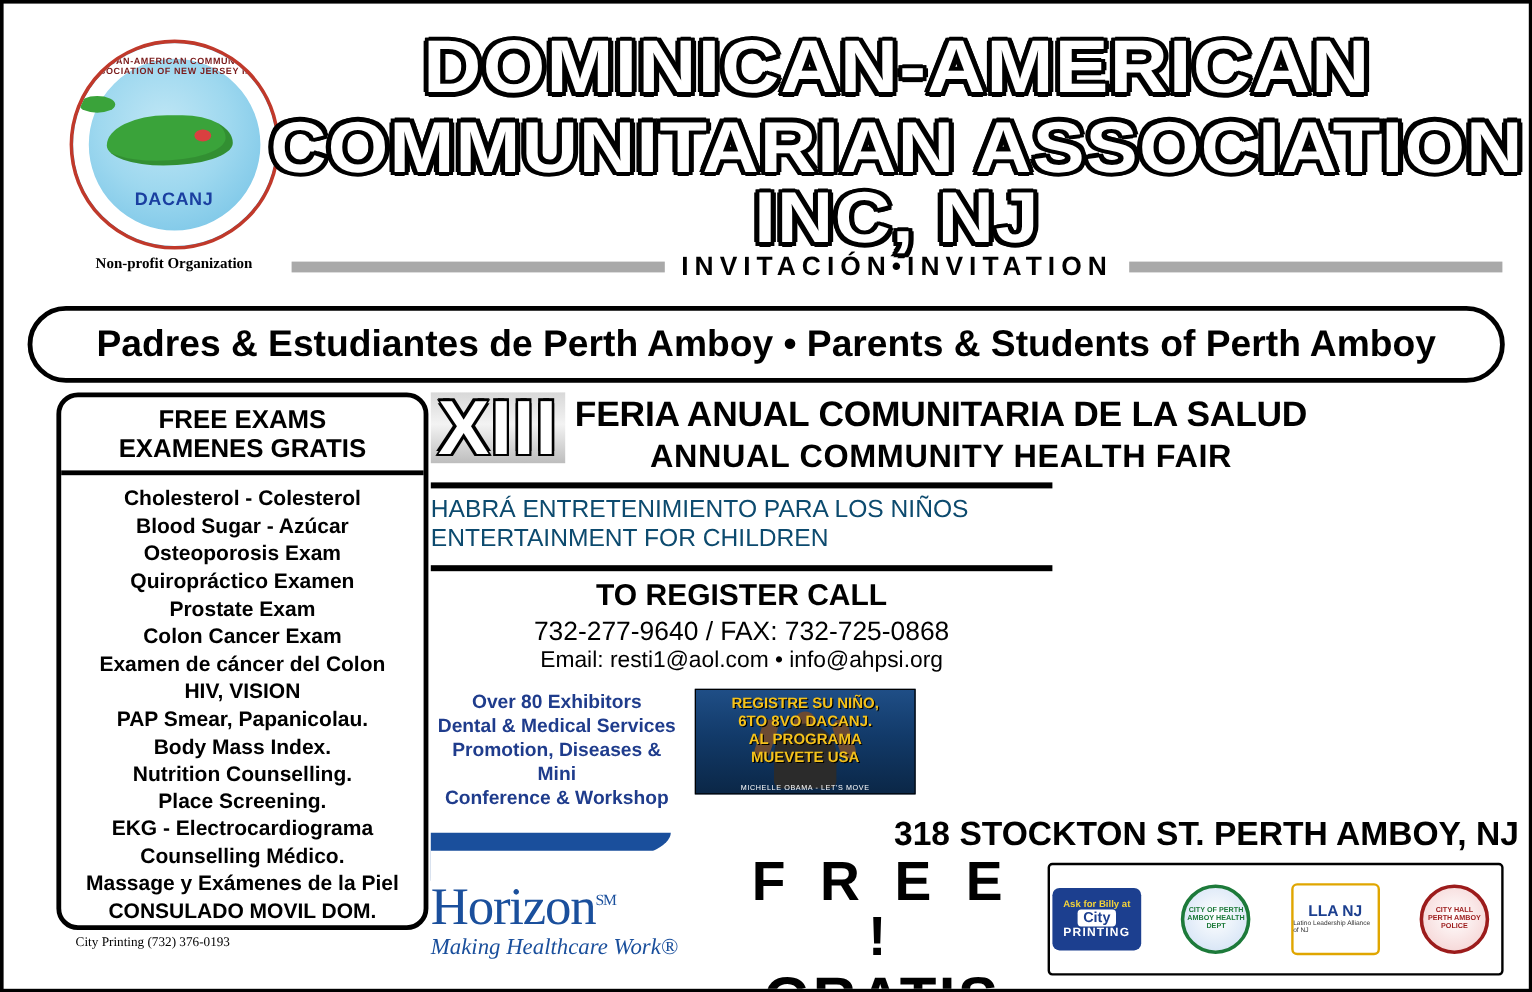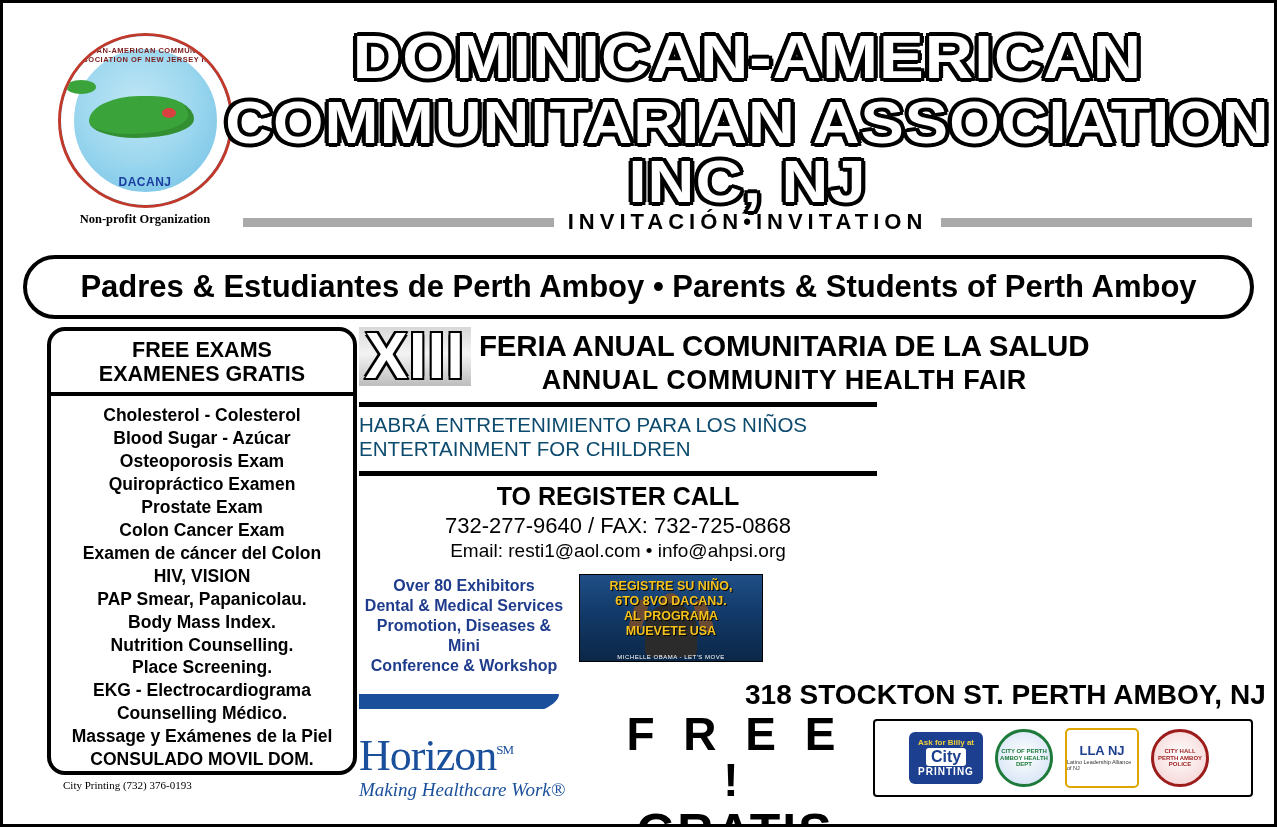--- a/index.html
+++ b/index.html
@@ -81,21 +81,21 @@
   .logo-micro {
     position: absolute;
     left: 0; right: 0;
     font-size: 7.5px;
     font-weight: bold;
     color: #7a1b1b;
     letter-spacing: .5px;
     text-align: center;
   }
   .logo-micro.top { top: 10px; }
-  .logo-micro.bot { bottom: 16px; color:#1a3fa0; font-size: 12px; }
+  .logo-micro.bot { bottom: 30px; color:#1a3fa0; font-size: 15px; }
   .logo-caption {
     font-family: "Liberation Serif", serif;
     font-size: 12.5px;
     font-weight: bold;
     color: #000;
     margin-top: 4px;
   }
   .title-block {
     position: absolute;
     left: 240px;
@@ -462,26 +462,26 @@
     font-weight: bold;
     font-size: 28px;
     white-space: nowrap;
   }
   
   .sponsor-strip {
     position: absolute;
     left: 870px;
     top: 392px;
     width: 380px;
-    height: 78px;
+    height: 94px;
     border: 2px solid #000;
     border-radius: 4px;
     display: flex;
     align-items: center;
-    justify-content: center;
+    justify-content: space-between;
     background: #fff;
     box-sizing: border-box;
   }
   .sponsor {
     width: 78px;
     height: 64px;
     display: flex;
     align-items: center;
     justify-content: center;
     position: relative;
@@ -496,21 +496,21 @@
     font-size: 11px;
     display: flex;
     flex-direction: column;
     align-items: center;
     justify-content: center;
     line-height: 1.15;
   }
   .sp-city .top { font-size: 8px; color:#f2d23a; }
   .sp-city .mid {
     background: #ffffff; color: #1c3f8f;
-    border-radius: 3px; padding: 0 5px; font-size: 16px;
+    border-radius: 3px; padding: 0 5px; font-size: 12px;
   }
   .sp-city .bot { font-size: 10px; letter-spacing: 1px; }
   .sp-seal {
     width: 58px; height: 58px;
     border-radius: 50%;
     border: 3px solid #1c3f8f;
     background: radial-gradient(circle at 50% 45%, #fff 0%, #dce8f7 70%, #bcd0ea 100%);
     font-size: 6px;
     font-weight: bold;
     color: #1c3f8f;

